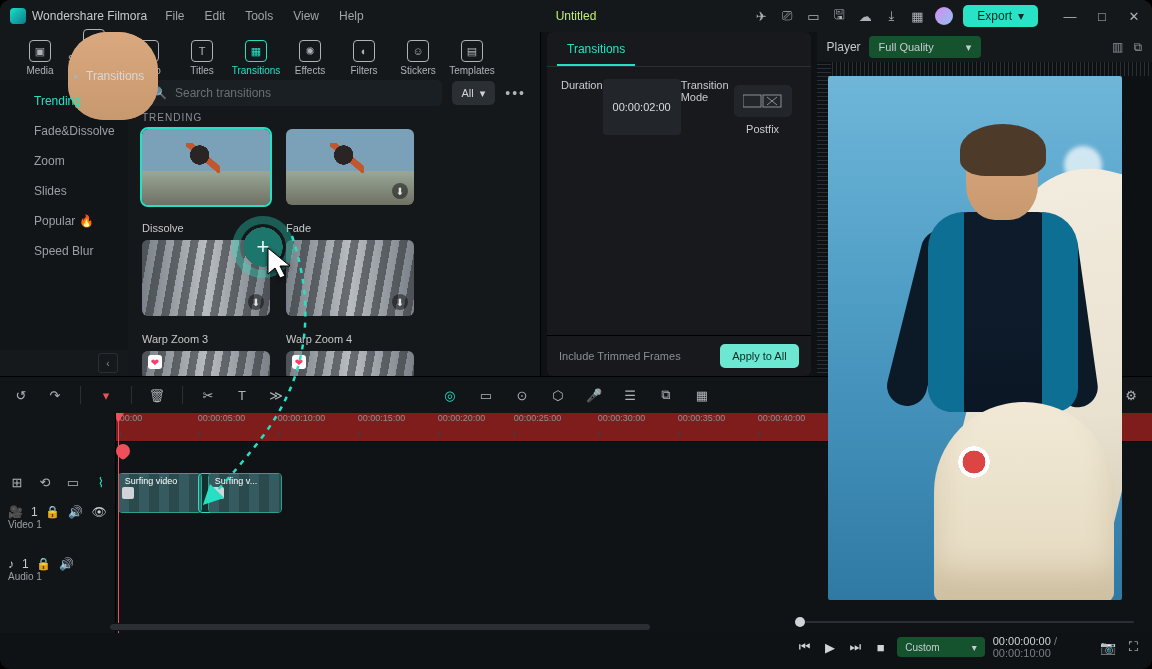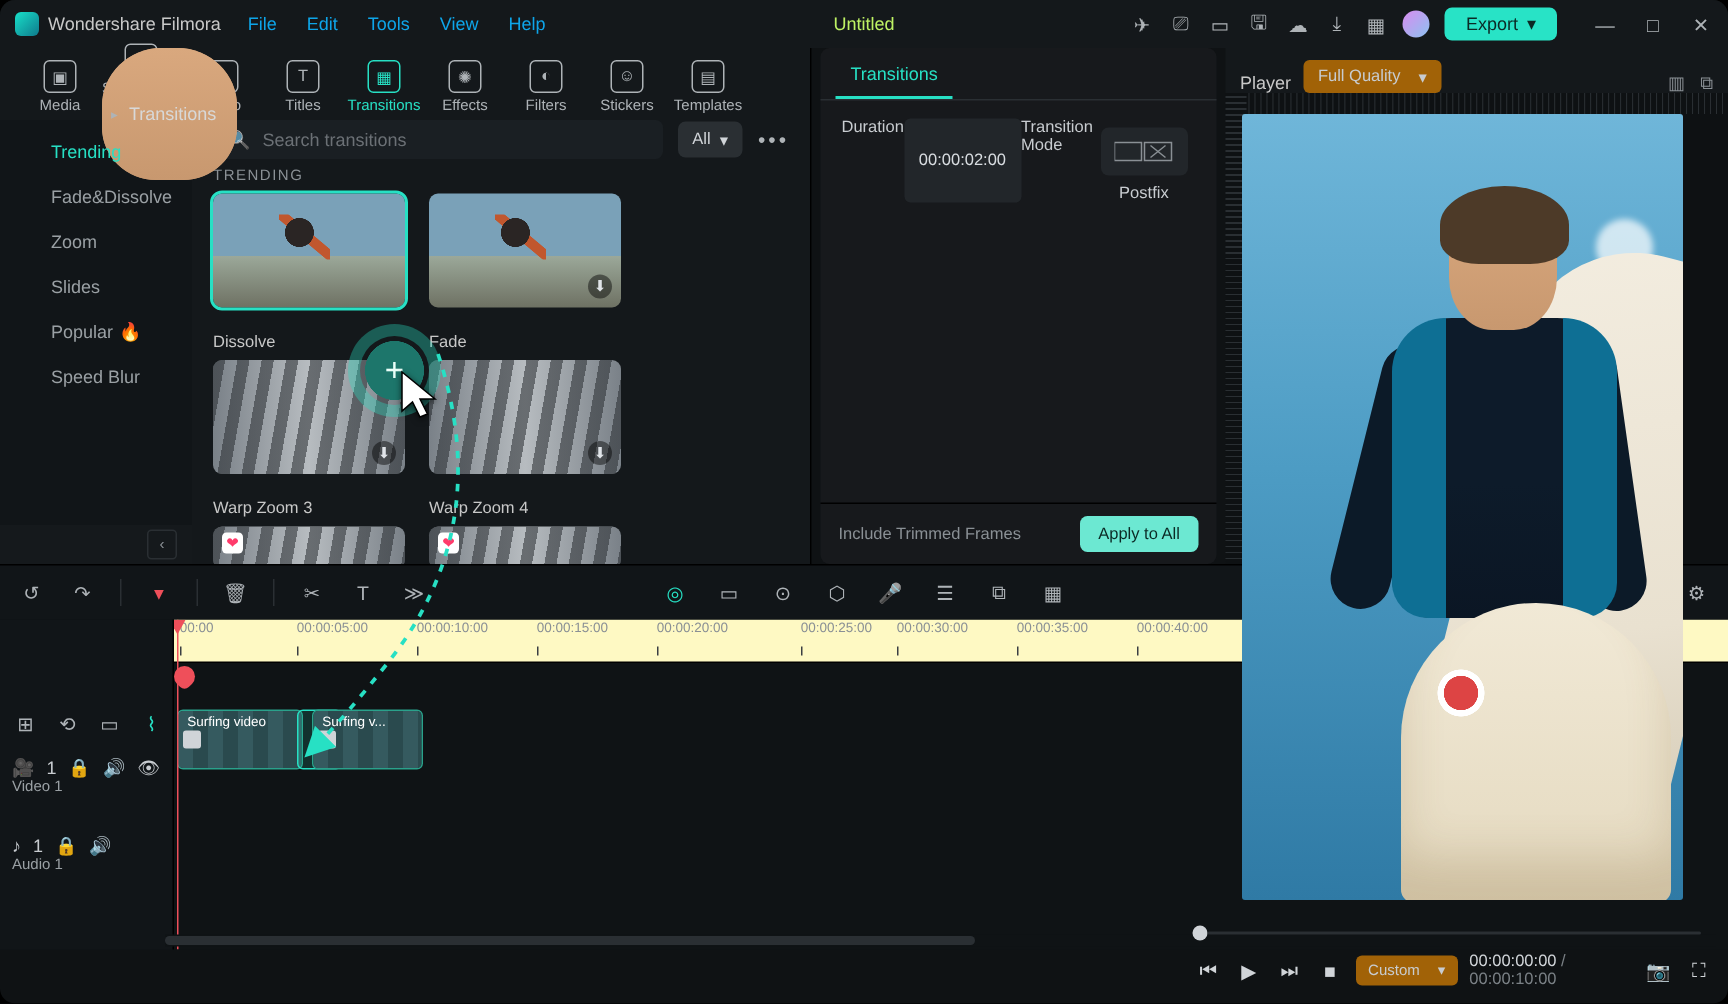--- a/index.html
+++ b/index.html
@@ -1,21 +1,21 @@
 <!DOCTYPE html>
 <html><head>
 <meta charset="utf-8">
 <style>
   html,body{margin:0;padding:0;width:1152px;height:669px;background:#000;font-family:-apple-system,"Segoe UI",Arial,sans-serif;color:#c8c8c8;font-size:12px;overflow:hidden}
   .app{width:1152px;height:669px;background:#0f1214;border-radius:10px;position:relative;overflow:hidden;box-sizing:border-box}
   
   .titlebar{height:32px;display:flex;align-items:center;padding:0 10px;background:#14181b;font-size:12px;color:#c8c8c8}
   .brand{display:flex;align-items:center;gap:6px;margin-right:18px}
   .brand-logo{width:16px;height:16px;border-radius:4px;background:linear-gradient(135deg,#18e0c9,#0e7a8c);position:relative}
-  .menu-item{margin-right:20px;color:#0ea5e9;cursor:default}
+  .menu-item{margin-right:20px;color:#a3a3a3;cursor:default}
   .title-center{position:absolute;left:50%;transform:translateX(-50%);color:#bef264}
   .title-right{margin-left:auto;display:flex;align-items:center;gap:10px}
   .tb-icon{width:16px;height:16px;display:flex;align-items:center;justify-content:center;color:#aeb3b7;font-size:13px}
   .avatar{width:18px;height:18px;border-radius:50%;background:linear-gradient(135deg,#d98cf0,#8cc2f0)}
   .export-btn{height:22px;padding:0 14px;border-radius:5px;background:#28e3c6;color:#0b2a25;display:flex;align-items:center;font-weight:500;gap:6px}
   .win-ctrl{display:flex;gap:16px;margin-left:14px;color:#aeb3b7}
   
   .workspace{display:flex;height:344px}
   
   .asset{flex:0 0 540px;background:#14181b;border-right:1px solid #000;display:flex;flex-direction:column}
@@ -67,22 +67,22 @@
   .mode-row.second{margin-top:6px}
   .mode{width:68px;display:flex;flex-direction:column;align-items:center;gap:6px}
   .mode-box{width:58px;height:32px;border-radius:5px;background:#22262a;display:flex;align-items:center;justify-content:center}
   .mode.active .mode-box{outline:1.5px solid #27e0c4}
   .mode svg{display:block}
   .mode-label{font-size:11px;color:#c8ccd0}
   .ins-foot{margin-top:auto;display:flex;align-items:center;gap:10px;padding:8px 12px;border-top:1px solid #000;color:#8a9095}
   .apply{margin-left:auto;height:24px;padding:0 12px;border-radius:5px;background:#6ce8d2;color:#0b2a25;display:flex;align-items:center;font-size:11px}
   
   .preview{flex:1;background:#14181b;display:flex;flex-direction:column;margin-left:6px}
-  .pv-head{height:30px;display:flex;align-items:flex-end;padding:0 10px;gap:8px}
-  .pv-select{height:22px;background:#a16207;border-radius:4px;padding:0 10px;display:flex;align-items:center;gap:12px;font-size:11px;color:#c8ccd0}
+  .pv-head{height:30px;display:flex;align-items:center;padding:0 10px;gap:8px}
+  .pv-select{height:22px;background:#14532d;border-radius:4px;padding:0 10px;display:flex;align-items:center;gap:32px;font-size:11px;color:#c8ccd0}
   .pv-right-icons{margin-left:auto;display:flex;gap:10px;color:#8a9095}
   .pv-canvas{flex:1;position:relative;background:#0e1113}
   .ruler-h{position:absolute;top:0;left:0;right:0;height:14px;background:repeating-linear-gradient(90deg,#0e1113 0 3px,#2a2f33 3px 4px),linear-gradient(#0e1113,#0e1113)}
   .ruler-v{position:absolute;top:0;bottom:0;left:0;width:14px;background:repeating-linear-gradient(0deg,#0e1113 0 3px,#2a2f33 3px 4px)}
   .portrait{position:absolute;left:46px;top:16px;width:294px;height:524px;border-radius:2px;overflow:hidden}
   .pv-btn{width:22px;height:22px;display:flex;align-items:center;justify-content:center;color:#d0d4d8;font-size:13px}
   .pv-time{margin-left:auto;font-size:11px;color:#d0d4d8}
   .pv-time .dur{color:#7a8085}
   .pv-select.small{height:20px;font-size:10px;padding:0 8px}
   .scrub{position:absolute;left:12px;right:12px;bottom:44px;height:8px;display:flex;align-items:center}
@@ -95,21 +95,21 @@
   .tl-center{position:absolute;left:50%;transform:translateX(-50%);display:flex;gap:18px}
   .tl-zoom{display:flex;align-items:center;gap:8px}
   .zoom-track{width:80px;height:2px;background:#3a3f43;border-radius:2px;position:relative}
   .zoom-knob{position:absolute;right:0;top:-4px;width:10px;height:10px;border-radius:50%;background:#d0d4d8}
   
   .timeline{flex:1;display:flex;background:#0f1315;position:relative}
   .tl-left{flex:0 0 106px;background:#111518;border-right:1px solid #000;padding-top:32px}
   .track-head{height:44px;padding:4px 8px;color:#9aa0a4;font-size:10px}
   .track-head .icons{display:flex;gap:8px;font-size:12px;color:#c8ccd0}
   .tl-main{flex:1;position:relative;overflow:hidden}
-  .ruler{height:28px;position:relative;background:#fef9c3;border-bottom:1px solid #000}
+  .ruler{height:28px;position:relative;background:#7f1d1d;border-bottom:1px solid #000}
   .tick{position:absolute;top:0;font-size:9px;color:#8a9095}
   .tick::before{content:"";position:absolute;left:0;top:18px;width:1px;height:6px;background:#3a3f43}
   .marker-band{height:28px;position:relative}
   .marker{position:absolute;top:4px;width:20px;height:20px;background:#ef4f5a;border-radius:50% 50% 50% 4px;transform:rotate(-45deg)}
   .marker2{top:2px;width:14px;height:14px}
   .playhead{position:absolute;top:0;bottom:0;width:1px;background:#ef4f5a;left:0}
   .playhead::before{content:"";position:absolute;top:0;left:-5px;width:11px;height:10px;background:#ef4f5a;clip-path:polygon(0 0,100% 0,50% 100%)}
   .track-lane{height:44px;position:relative}
   .clip{position:absolute;top:3px;height:38px;border-radius:4px;overflow:hidden;border:1px solid #2aa18b;background:#153833}
   .clip-strip{position:absolute;inset:0;background:repeating-linear-gradient(90deg,#355a5f 0 10px,#2a4a4e 10px 20px)}
@@ -406,21 +406,21 @@
           <span>Audio 1</span>
         </div>
       </div>
       <div class="tl-main">
         <div class="ruler">
           <span class="tick" style="left:4px">00:00</span>
           <span class="tick" style="left:82px">00:00:05:00</span>
           <span class="tick" style="left:162px">00:00:10:00</span>
           <span class="tick" style="left:242px">00:00:15:00</span>
           <span class="tick" style="left:322px">00:00:20:00</span>
-          <span class="tick" style="left:418px">00:00:25:00</span>
+          <span class="tick" style="left:398px">00:00:25:00</span>
           <span class="tick" style="left:482px">00:00:30:00</span>
           <span class="tick" style="left:562px">00:00:35:00</span>
           <span class="tick" style="left:642px">00:00:40:00</span>
         </div>
         <div class="marker-band">
           <div class="marker marker2" style="left:0px"></div>
         </div>
         <div class="track-lane">
           <div class="clip" style="left:2px;width:82px">
             <div class="clip-strip"></div>

